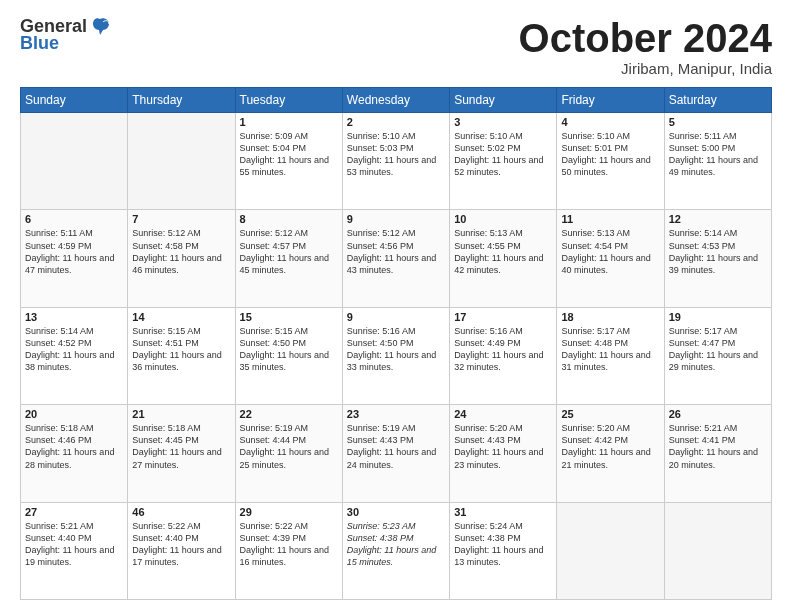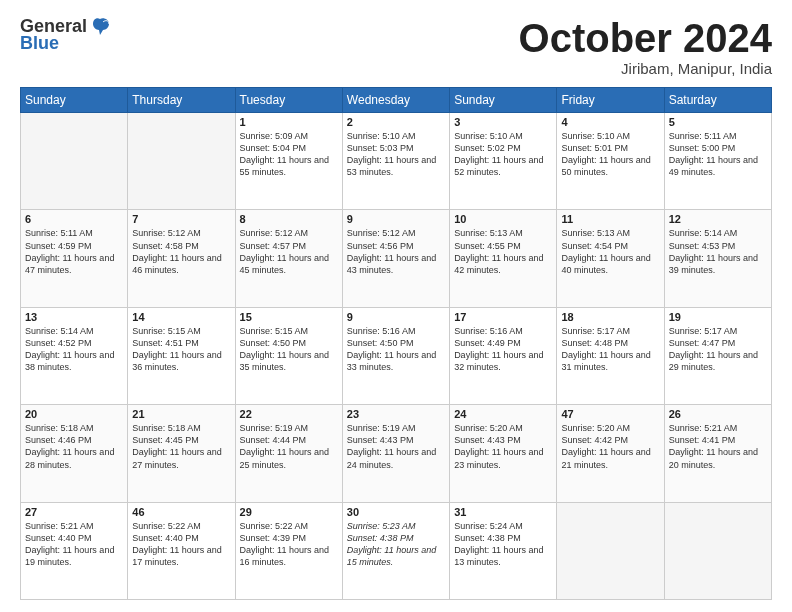--- a/index.html
+++ b/index.html
@@ -269,21 +269,21 @@
 Sunset: 4:43 PM
 Daylight: 11 hours and 24 minutes.</div>
           </td>
           <td>
             <span class="day-number">24</span>
             <div class="cell-text" style="white-space: pre-line;">Sunrise: 5:20 AM
 Sunset: 4:43 PM
 Daylight: 11 hours and 23 minutes.</div>
           </td>
           <td>
-            <span class="day-number">47</span>
+            <span class="day-number">25</span>
             <div class="cell-text" style="white-space: pre-line;">Sunrise: 5:20 AM
 Sunset: 4:42 PM
 Daylight: 11 hours and 21 minutes.</div>
           </td>
           <td>
             <span class="day-number">26</span>
             <div class="cell-text" style="white-space: pre-line;">Sunrise: 5:21 AM
 Sunset: 4:41 PM
 Daylight: 11 hours and 20 minutes.</div>
           </td>

